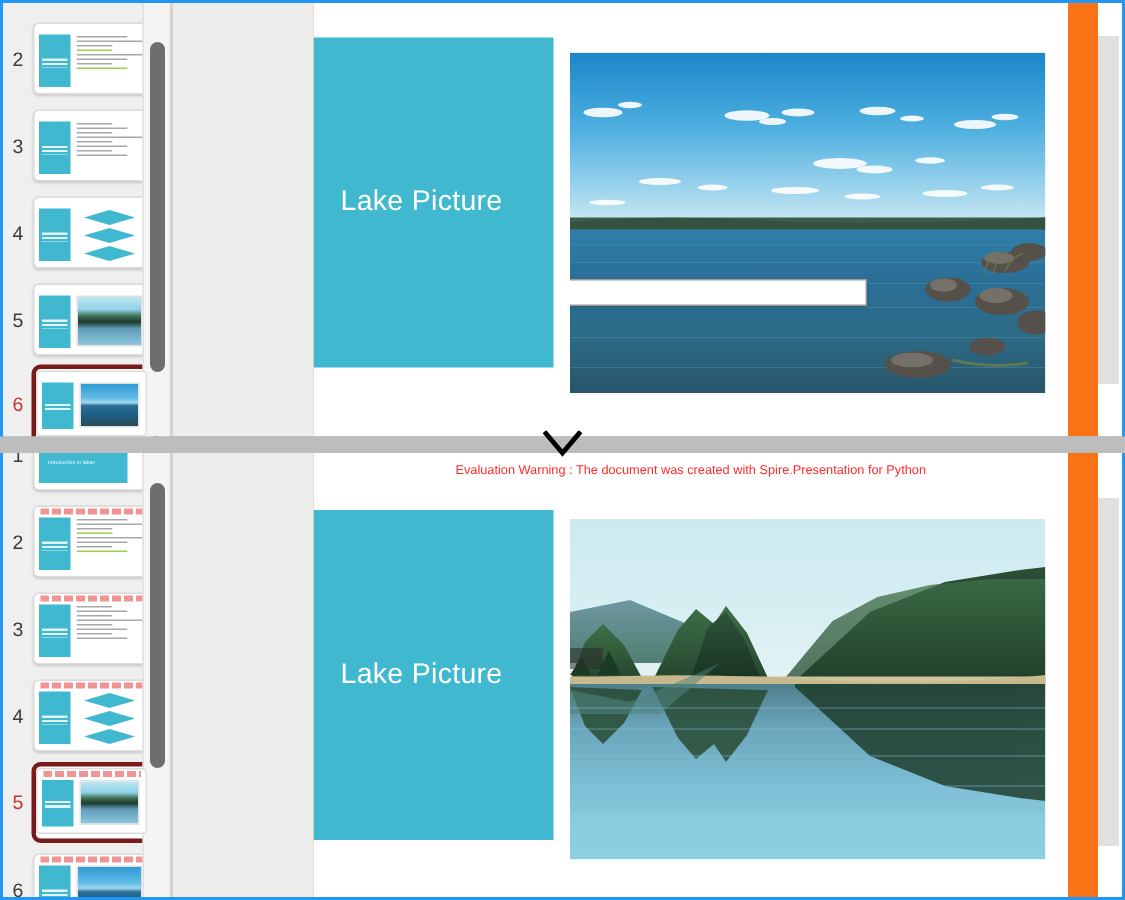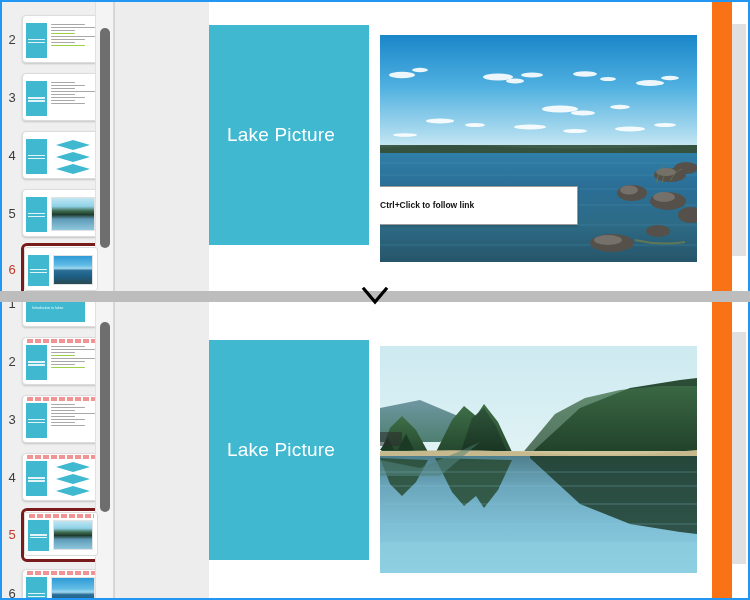--- a/index.html
+++ b/index.html
@@ -399,21 +399,20 @@
             </g>
             <g stroke="#6b7a4a" stroke-width="1" fill="none" opacity="0.8">
               <path d="M276,148 q4,-14 9,-18"></path>
               <path d="M282,148 q2,-12 10,-15"></path>
               <path d="M290,146 q5,-10 12,-12"></path>
             </g>
             <path d="M255,205 q25,6 50,2" stroke="#6e7d4e" stroke-width="2" fill="none" opacity="0.8"></path>
           </svg>
 
           <div class="tooltip" style="left:-5px; top:151px; width:203px;">
-            <b>Ctrl+Click to follow link</b>
           </div>
         </div>
 
       </div>
 
       <div class="stage-scroll-track">
         <div class="stage-scroll-thumb" style="top:22px; height:232px;"></div>
       </div>
     </div>
   </div>
@@ -521,20 +520,21 @@
       <div class="thumb-scroll-track">
         <div class="thumb-scroll-thumb" style="top:20px;height:190px"></div>
       </div>
     </div>
 
     <div class="stage">
       <div class="stage-gutter"></div>
 
       <div class="slide-canvas" style="left:94px; top:0; width:503px; height:296px;">
 
+        <div class="eval-warning">Evaluation Warning : The document was created with Spire.Presentation for Python</div>
 
         <div class="title-block" style="left:0; top:38px; width:160px; height:220px;">
           <span>Lake Picture</span>
         </div>
 
         <div class="picture" style="left:171px; top:44px; width:317px; height:227px;">
           <svg viewBox="0 0 317 227" preserveAspectRatio="none">
             <defs>
               <linearGradient id="skyB" x1="0" y1="0" x2="0" y2="1">
                 <stop offset="0%" stop-color="#cdeaf0"></stop>

